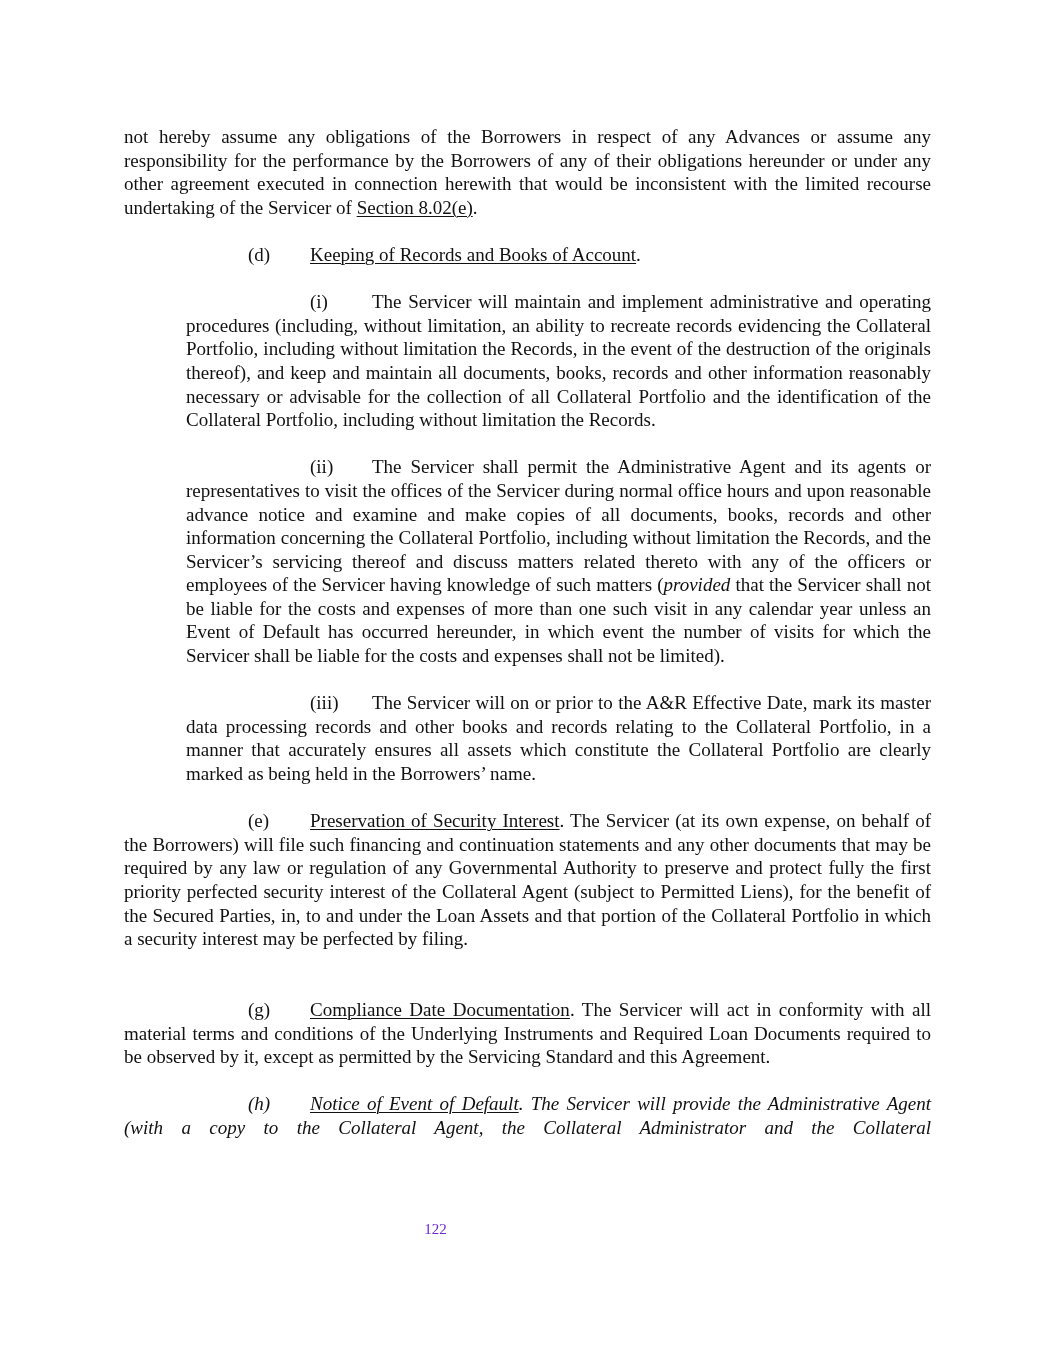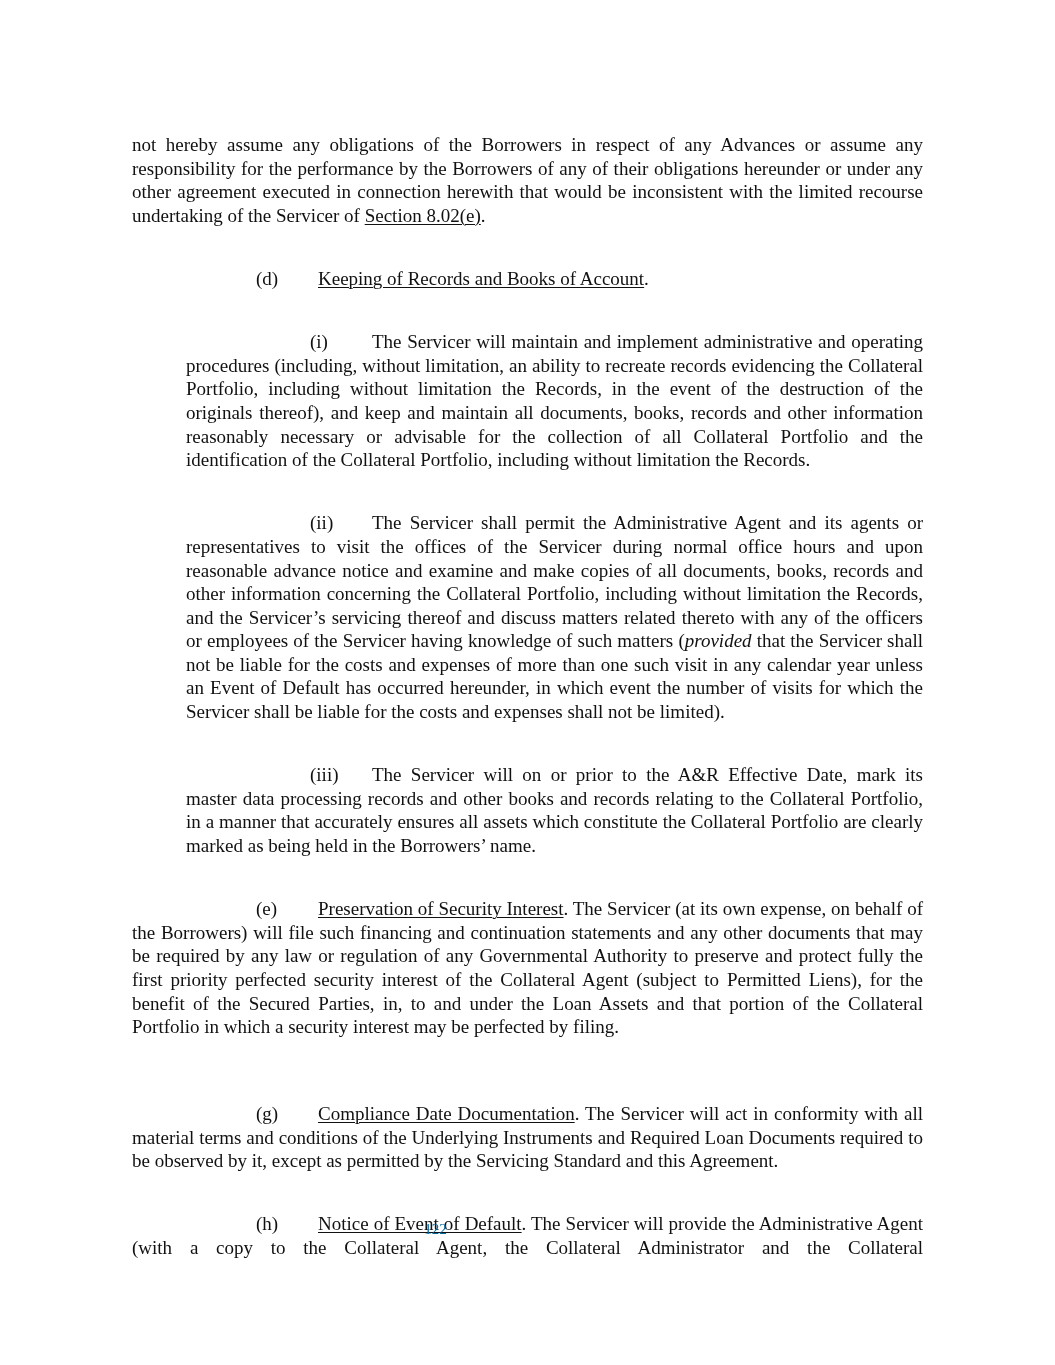--- a/index.html
+++ b/index.html
@@ -2,31 +2,31 @@
 <html><head>
 <meta charset="utf-8">
 <style>
   html, body { margin: 0; padding: 0; background: #ffffff; }
   body { width: 1055px; height: 1365px; position: relative; overflow: hidden; }
   .page {
     position: absolute; left: 124px; top: 125px; width: 807px;
     font-family: "Liberation Serif", serif; font-size: 19px; line-height: 23.6px;
     color: #111111; text-align: justify;
   }
-  .page p { margin: 8px; }
+  .page p { margin: 0; }
   .gap { height: 23.6px; }
   .lvl1 { text-indent: 124px; }
   .lvl2 { margin-left: 62px !important; text-indent: 124px; }
   .num { display: inline-block; width: 62px; text-indent: 0; }
   .num3 { display: inline-block; width: 62px; text-indent: 0; }
   .u { text-decoration: underline; text-underline-offset: 2px; text-decoration-thickness: 1px; }
-  .last-line-justify { text-align-last: justify; }
+  .last-line-justify { text-align-last: justify; font-style: italic; }
   .footer {
     position: absolute; left: 0; width: 871px; top: 1221px; text-align: center;
-    font-family: "Liberation Serif", serif; font-size: 15px; color: #0369a1;
+    font-family: "Liberation Serif", serif; font-size: 15px; color: #6d28d9;
   }
 </style>
 </head>
 <body>
 
 <div class="page">
 
   <p><span>not hereby assume any obligations of the Borrowers in respect of any Advances or assume any responsibility for the performance by the Borrowers of any of their obligations hereunder or under any other agreement executed in connection herewith that would be inconsistent with the limited recourse undertaking of the Servicer of </span><span class="u">Section 8.02(e)</span><span>.</span></p>
 
   <div class="gap"></div>

